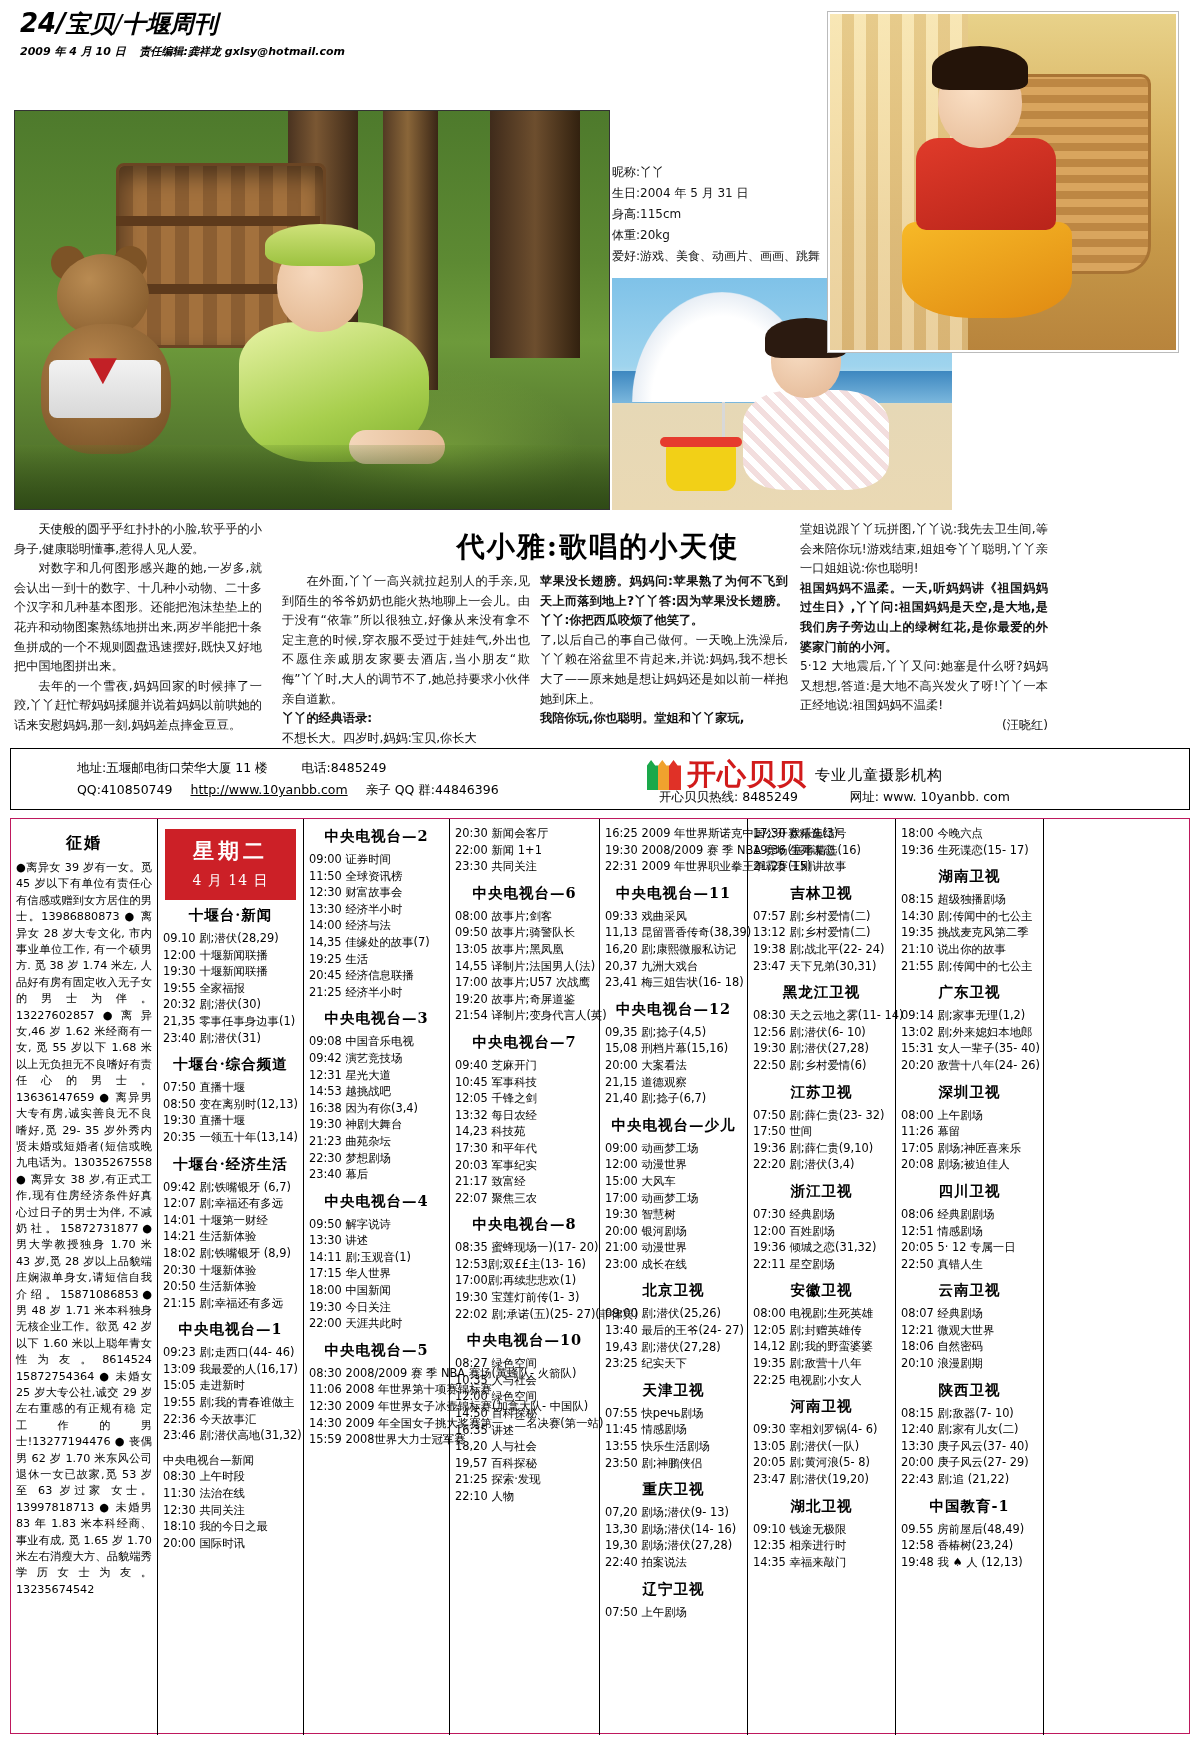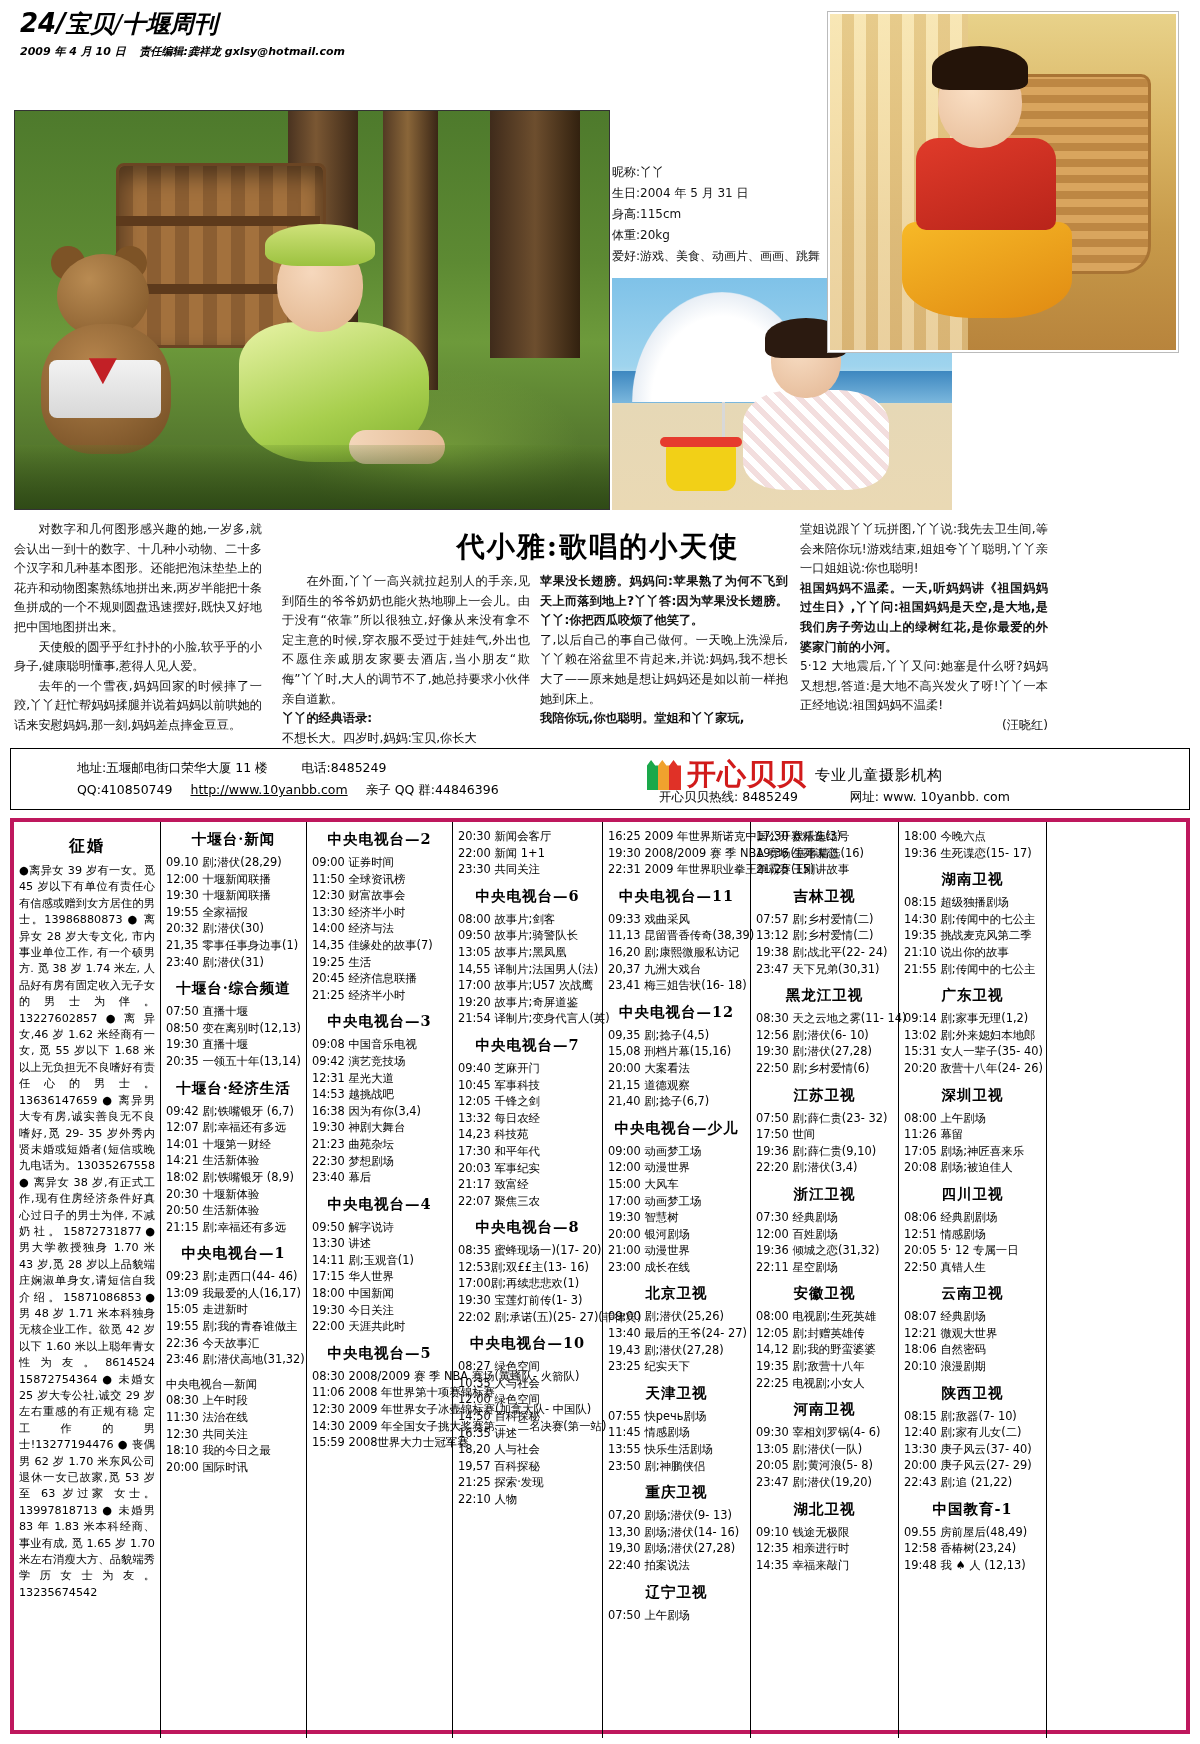--- a/index.html
+++ b/index.html
@@ -130,21 +130,21 @@
   .logo-mark { width:34px; height:30px; margin-right:6px;
      background:linear-gradient(90deg,#1aa84a 0 33%, #f0a22e 33% 66%, #e03127 66% 100%);
      clip-path:polygon(0 18%,12% 0,24% 18%,33% 18%,45% 0,57% 18%,66% 18%,78% 0,90% 18%,100% 18%,100% 100%,0 100%); }
   .logo-text { font-size:29px; font-weight:bold; color:#d11b1b; letter-spacing:1px;
      font-family:"DejaVu Serif","Liberation Serif",serif; }
   .logo-sub { font-size:15px; margin-left:8px; letter-spacing:1px; }
   .ad-bottom { position:absolute; left:648px; top:40px; font-size:12.5px; }
   .ad-bottom .sp { margin-left:48px; }
 
   
-  .listing { position:absolute; left:10px; top:818px; width:1180px; height:916px; border:4px solid #be185d; }
+  .listing { position:absolute; left:10px; top:818px; width:1180px; height:916px; border:1px solid #be185d; }
   .lcol { position:absolute; top:0; height:916px; padding:6px 5px 0 5px; }
   .lcol + .lcol { border-left:1px solid #000; }
   .lc0 { left:0;    width:146px; }
   .lc1 { left:146px; width:146px; }
   .lc2 { left:292px; width:146px; }
   .lc3 { left:438px; width:150px; }
   .lc4 { left:588px; width:148px; }
   .lc5 { left:736px; width:148px; }
   .lc6 { left:884px; width:148px; }
   .lc7 { left:1032px; width:148px; }
@@ -233,22 +233,22 @@
     <div>昵称:丫丫</div>
     <div>生日:2004 年 5 月 31 日</div>
     <div>身高:115cm</div>
     <div>体重:20kg</div>
     <div>爱好:游戏、美食、动画片、画画、跳舞</div>
   </div>
 
   <div class="headline">代小雅:歌唱的小天使</div>
 
   <div class="col col-1">
+    <p>天使般的圆乎乎红扑扑的小脸,软乎乎的小身子,健康聪明懂事,惹得人见人爱。</p>
     <p>对数字和几何图形感兴趣的她,一岁多,就会认出一到十的数字、十几种小动物、二十多个汉字和几种基本图形。还能把泡沫垫垫上的花卉和动物图案熟练地拼出来,两岁半能把十条鱼拼成的一个不规则圆盘迅速摆好,既快又好地把中国地图拼出来。</p>
-    <p>天使般的圆乎乎红扑扑的小脸,软乎乎的小身子,健康聪明懂事,惹得人见人爱。</p>
     <p>去年的一个雪夜,妈妈回家的时候摔了一跤,丫丫赶忙帮妈妈揉腿并说着妈妈以前哄她的话来安慰妈妈,那一刻,妈妈差点摔金豆豆。</p>
   </div>
   <div class="col col-2">
     <p>在外面,丫丫一高兴就拉起别人的手亲,见到陌生的爷爷奶奶也能火热地聊上一会儿。由于没有“依靠”所以很独立,好像从来没有拿不定主意的时候,穿衣服不受过于娃娃气,外出也不愿住亲戚朋友家要去酒店,当小朋友“欺侮”丫丫时,大人的调节不了,她总持要求小伙伴亲自道歉。</p>
     <p class="noindent" style="font-weight:bold">丫丫的经典语录:</p>
     <p class="noindent">不想长大。四岁时,妈妈:宝贝,你长大</p>
   </div>
   <div class="col col-3">
     <p class="noindent" style="font-weight:bold">苹果没长翅膀。妈妈问:苹果熟了为何不飞到天上而落到地上?丫丫答:因为苹果没长翅膀。丫丫:你把西瓜咬烦了他笑了。</p>
     <p class="noindent">了,以后自己的事自己做何。一天晚上洗澡后,丫丫赖在浴盆里不肯起来,并说:妈妈,我不想长大了——原来她是想让妈妈还是如以前一样抱她到床上。</p>
@@ -287,20 +287,24 @@
   <div class="listing">
 
     <div class="lcol lc0">
       <div class="zhengh-title">征婚</div>
       <div class="zh-body">
         <p>●离异女 39 岁有一女。觅 45 岁以下有单位有责任心有信感或赠到女方居住的男士。13986880873 ● 离异女 28 岁大专文化, 市内事业单位工作, 有一个硕男方. 觅 38 岁 1.74 米左, 人品好有房有固定收入无子女的男士为伴。13227602857●离异女,46 岁 1.62 米经商有一女, 觅 55 岁以下 1.68 米以上无负担无不良嗜好有责任心的男士。13636147659 ● 离异男大专有房,诚实善良无不良嗜好,觅 29- 35 岁外秀内贤未婚或短婚者(短信或晚九电话为。13035267558 ● 离异女 38 岁,有正式工作,现有住房经济条件好真心过日子的男士为伴, 不减奶社。15872731877● 男大学教授独身 1.70 米 43 岁,觅 28 岁以上品貌端庄娴淑单身女,请短信自我介绍。15871086853● 男 48 岁 1.71 米本科独身无核企业工作。欲觅 42 岁以下 1.60 米以上聪年青女性 为 友 。 8614524 15872754364 ● 未婚女 25 岁大专公社,诚交 29 岁左右重感的有正规有稳 定 工 作 的 男 士!13277194476 ● 丧偶男 62 岁 1.70 米东风公司退休一女已故家,觅 53 岁至 63 岁过家 女士。13997818713 ● 未婚男 83 年 1.83 米本科经商、事业有成, 觅 1.65 岁 1.70 米左右消瘦大方、品貌端秀学历女士为友。13235674542</p>
       </div>
     </div>
 
     <div class="lcol lc1">
+      <div class="datebox">
+        <div class="dw">星期二</div>
+        <div class="dd">4 月 14 日</div>
+      </div>
       <div>
           <div class="ch-title first">十堰台·新闻</div>
           <div class="prog">09.10 剧;潜伏(28,29)</div>
           <div class="prog">12:00 十堰新闻联播</div>
           <div class="prog">19:30 十堰新闻联播</div>
           <div class="prog">19:55 全家福报</div>
           <div class="prog">20:32 剧;潜伏(30)</div>
           <div class="prog">21,35 零事任事身边事(1)</div>
           <div class="prog">23:40 剧;潜伏(31)</div>
           <div class="ch-title">十堰台·综合频道</div>

